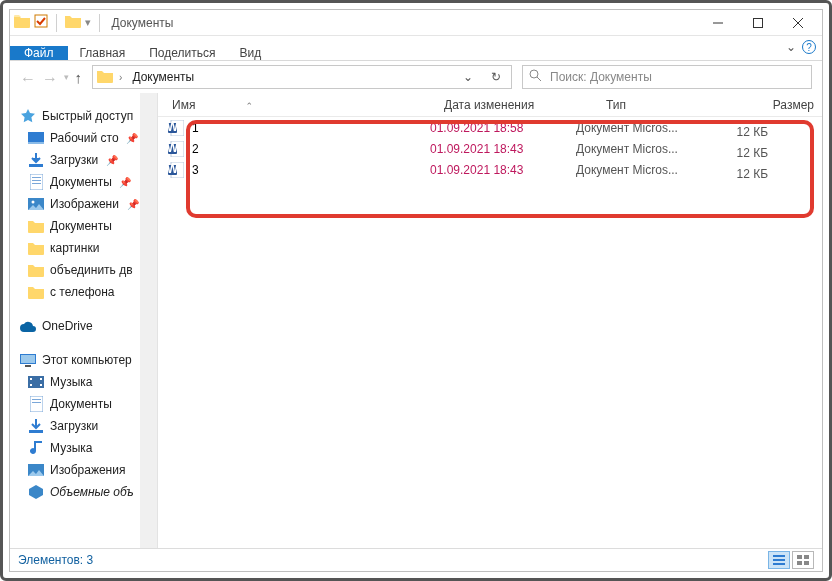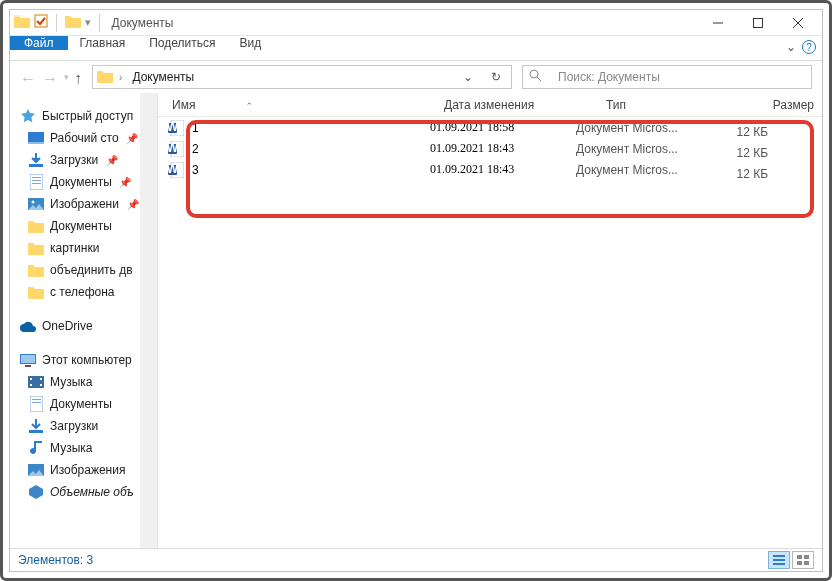--- a/index.html
+++ b/index.html
@@ -10,35 +10,35 @@
   
   .titlebar { height: 26px; display: flex; align-items: center; padding: 0 4px; border-bottom: 1px solid #e5e5e5; }
   .titlebar .qat { display: flex; align-items: center; gap: 4px; }
   .titlebar .qat .sep { width: 1px; height: 18px; background: #d0d0d0; margin: 0 4px; }
   .titlebar .title { margin-left: 8px; color: #555; }
   .titlebar .spacer { flex: 1; }
   .winbtn { width: 40px; height: 26px; display: flex; align-items: center; justify-content: center; color: #444; }
   .winbtn svg { width: 10px; height: 10px; }
 
   
-  .ribbon { height: 25px; display: flex; align-items: flex-start; border-bottom: 1px solid #d9d9d9; position: relative; }
+  .ribbon { height: 25px; display: flex; align-items: flex-end; border-bottom: 1px solid #d9d9d9; position: relative; }
   .ribbon .filetab { background: #1979ca; color: #fff; padding: 0 14px; display: flex; align-items: center; font-size: 12px; }
   .ribbon .tab { padding: 0 12px; display: flex; align-items: center; color: #444; }
   .ribbon .help { position: absolute; right: 6px; top: 4px; display: flex; align-items: center; gap: 6px; color: #1979ca; }
   .ribbon .expand { color: #555; }
 
   
   .navrow { height: 32px; display: flex; align-items: center; padding: 4px 10px; gap: 10px; }
   .navarrows { display: flex; gap: 6px; align-items: center; color: #bcbcbc; }
   .navarrows .up { color: #555; }
   .address { flex: 1; height: 24px; border: 1px solid #c8c8c8; display: flex; align-items: center; padding: 0 4px; gap: 6px; }
   .address .crumb { padding: 0 4px; display: flex; align-items: center; gap: 6px; color: #222; }
   .address .spacer { flex: 1; }
   .address .ctrl { width: 22px; color: #555; text-align: center; }
-  .search { width: 290px; height: 24px; border: 1px solid #c8c8c8; display: flex; align-items: center; padding: 0 6px; gap: 16px; color: #888; }
+  .search { width: 290px; height: 24px; border: 1px solid #c8c8c8; display: flex; align-items: center; padding: 0 6px; gap: 8px; color: #888; }
 
   
   .split { flex: 1; display: flex; min-height: 0; }
   .sidebar { width: 173px; border-right: 1px solid #e3e3e3; padding-top: 10px; overflow: hidden; position: relative; }
   .sidebar::after { content: ""; position: absolute; right: 0; top: 0; bottom: 0; width: 17px; background: #f0f0f0; }
   .tree { list-style: none; }
   .tree li { display: flex; align-items: center; height: 22px; padding-left: 18px; gap: 6px; color: #222; white-space: nowrap; }
   .tree li.section { padding-left: 10px; margin-top: 2px; }
   .tree li.gap { height: 10px; }
   .tree .ico { width: 16px; height: 16px; display: flex; align-items: center; justify-content: center; flex-shrink: 0; }
@@ -50,21 +50,21 @@
   .cols { display: flex; height: 24px; align-items: center; border-bottom: 1px solid #eaeaea; color: #444; padding-left: 8px; gap: 16px; }
   .c-name { width: 262px; padding-left: 6px; }
   .c-date { width: 146px; }
   .c-type { width: 130px; }
   .c-size { width: 70px; text-align: right; padding-right: 8px; }
   .cols .sort { color: #777; font-size: 9px; margin-left: 50px; }
   .rows { }
   .row { display: flex; height: 21px; align-items: center; padding-left: 10px; }
   .row .ico { width: 16px; height: 16px; margin-right: 8px; }
   .row .nm { width: 238px; }
-  .row .dt { width: 146px; color: #000000; font-family: Liberation Serif, serif; }
+  .row .dt { width: 146px; color: #be185d; }
   .row .tp { width: 130px; color: #555; }
   .row .sz { width: 70px; text-align: right; color: #555; padding-right: 8px; margin-top: 9px; }
 
   .highlight { position: absolute; border: 4px solid #e03a2f; border-radius: 10px; left: 176px; right: 8px; top: 110px; height: 98px; pointer-events: none; }
 
   
   .status { height: 23px; border-top: 1px solid #dcdcdc; display: flex; align-items: center; padding: 0 8px; color: #1261a0; font-size: 12px; }
   .status .spacer { flex: 1; }
   .status .viewbtn { width: 22px; height: 18px; border: 1px solid #b8b8b8; margin-left: 2px; display: flex; align-items: center; justify-content: center; }
   .status .viewbtn.active { background: #cce4f7; border-color: #7ab5e6; }

